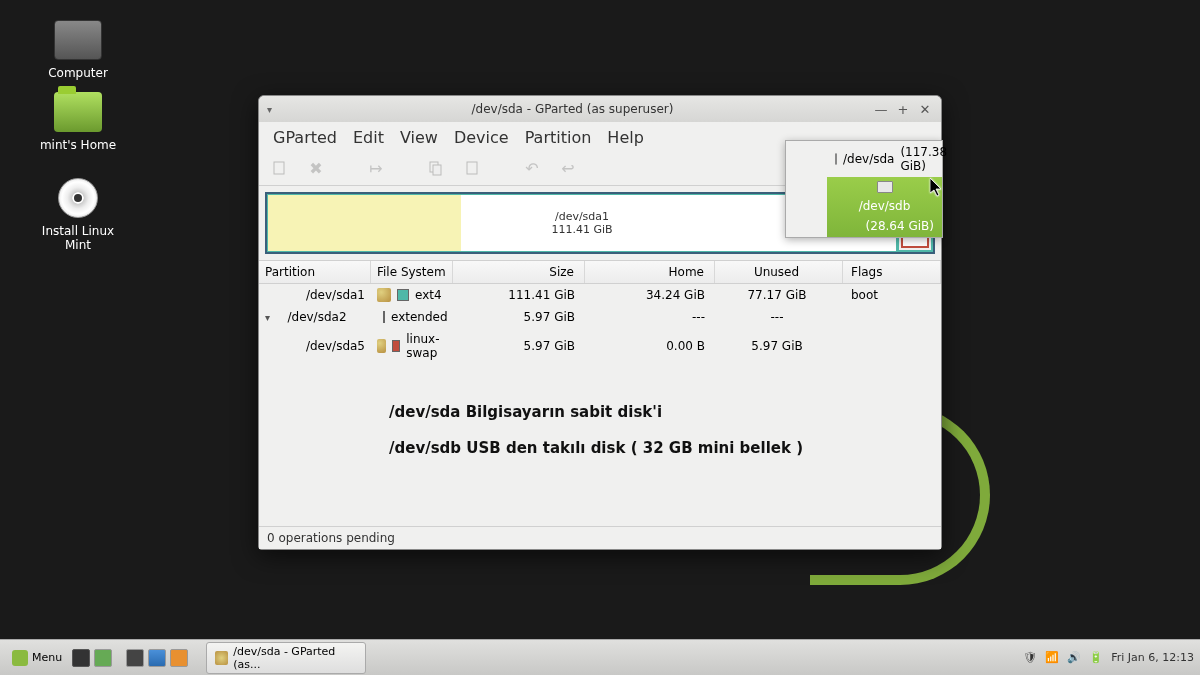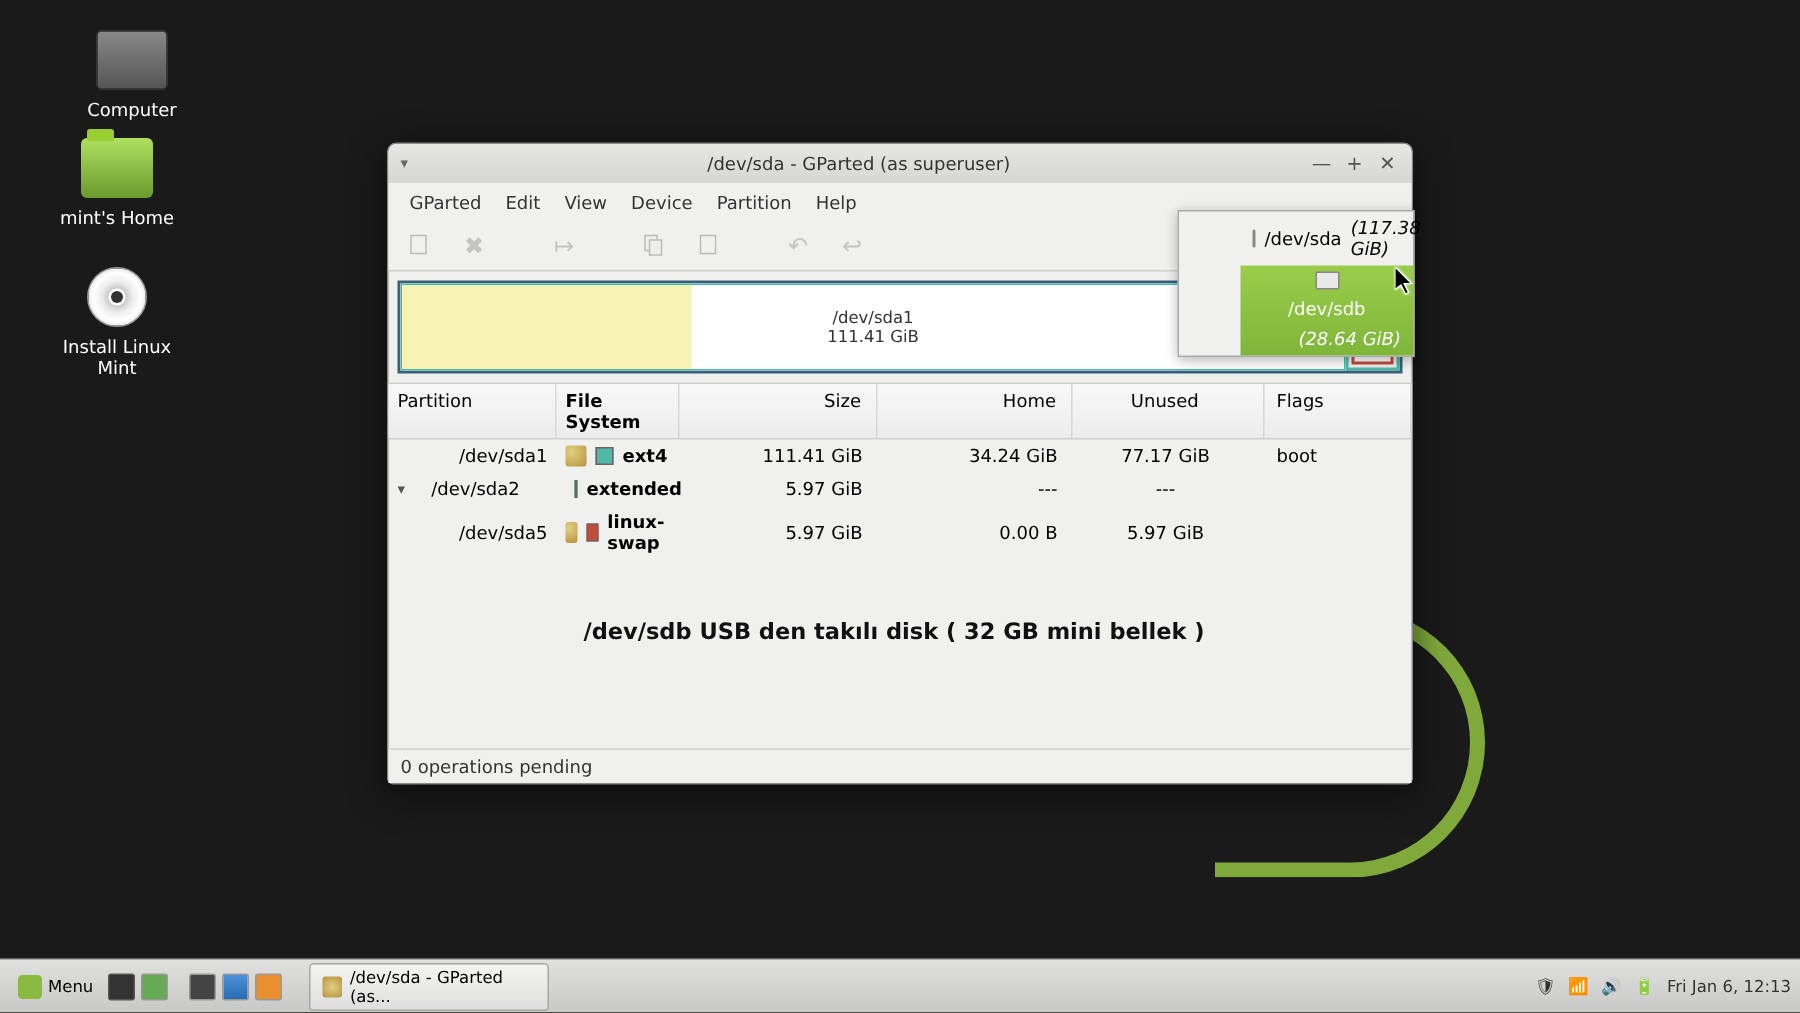--- a/index.html
+++ b/index.html
@@ -13,48 +13,48 @@
 .disc-icon { width: 40px; height: 40px; background: radial-gradient(circle, #fff 20%, #ccc 22%, #eee 40%, #fff 60%, #ddd 80%); border-radius: 50%; border: 1px solid #999; position: relative; }
 .disc-icon::after { content: ""; position: absolute; top: 50%; left: 50%; width: 8px; height: 8px; background: #333; border-radius: 50%; transform: translate(-50%, -50%); }
 
 
 .window { position: absolute; left: 258px; top: 95px; width: 684px; background: #f0f0ef; border: 1px solid #888; border-radius: 6px 6px 4px 4px; box-shadow: 0 6px 24px rgba(0,0,0,0.6); }
 .titlebar { background: linear-gradient(#e6e6e4, #d6d6d4); border-radius: 6px 6px 0 0; height: 26px; display: flex; align-items: center; padding: 0 8px; font-size: 12px; color: #333; }
 .titlebar .dropdown-arrow { margin-right: 6px; color: #666; font-size: 10px; }
 .titlebar .title { flex: 1; text-align: center; }
 .titlebar .winbtn { width: 16px; height: 16px; margin-left: 6px; display: flex; align-items: center; justify-content: center; color: #555; font-size: 13px; }
 
-.menubar { background: #f0f0ef; padding: 4px 8px; font-size: 12px; color: #333; display: flex; gap: 4px; text-align: right; }
+.menubar { background: #f0f0ef; padding: 4px 8px; font-size: 16px; color: #333; display: flex; gap: 4px; text-align: right; }
 .menubar span { padding: 2px 6px; }
 
 .toolbar { background: #f0f0ef; padding: 4px 10px 6px; display: flex; align-items: center; gap: 14px; border-bottom: 1px solid #d0d0d0; }
 .toolbar .tbtn { width: 22px; height: 22px; display: flex; align-items: center; justify-content: center; color: #999; opacity: 0.5; }
 .toolbar .spacer { flex: 1; }
 
 
 .device-dropdown { position: absolute; right: -2px; top: 44px; width: 158px; background: #f0f0ef; border: 1px solid #aaa; box-shadow: 0 2px 8px rgba(0,0,0,0.3); z-index: 10; padding-left: 41px; }
 .device-item { display: flex; align-items: center; padding: 4px 8px; font-size: 12px; gap: 6px; }
 .device-item.selected { background: linear-gradient(#9acd4a, #7fb53a); color: #fff; flex-direction: column; }
 .device-item .dev-icon { width: 16px; height: 12px; background: #ddd; border: 1px solid #888; border-radius: 1px; }
 .device-item.selected .dev-icon { background: #e8e8e8; }
-.device-item .size { margin-left: auto; font-style: italic; }
+.device-item .size { margin-left: auto; }
 
 .vis-wrap { padding: 6px; }
 .partition-vis { border: 2px solid #3a5f7a; height: 62px; display: flex; }
 .part-big { flex: 1; border: 1px solid #4fb8a8; background: #fff; display: flex; align-items: center; justify-content: center; font-size: 11px; color: #333; flex-direction: column; position: relative; }
 .part-big .usedfill { position: absolute; left: 0; top: 0; bottom: 0; width: 30.7%; background: #f7f3b5; }
 .part-big .lbl { position: relative; z-index: 1; }
 .part-ext { width: 36px; border: 2px solid #4fb8a8; display: flex; padding: 2px; }
 .part-swap { flex: 1; border: 2px solid #c14d3d; background: #fff; }
 
 .table { width: 100%; font-size: 12px; }
 .table-head { display: flex; background: linear-gradient(#f8f8f8, #ececec); border-top: 1px solid #d0d0d0; border-bottom: 1px solid #d0d0d0; }
 .table-head div { padding: 4px 6px; border-right: 1px solid #d8d8d8; }
 .col-partition { width: 112px; }
-.col-fs { width: 82px; display: flex; align-items: center; gap: 6px; font-weight: bold; }
+.col-fs { width: 82px; display: flex; align-items: center; gap: 6px; }
 .col-size { width: 132px; text-align: right; padding-right: 10px !important; }
 .col-used { width: 130px; text-align: right; padding-right: 10px !important; }
 .col-unused { width: 128px; text-align: center; padding-right: 10px !important; }
 .col-flags { flex: 1; padding-left: 8px !important; }
 .table-row { display: flex; padding: 2px 0; align-items: center; }
 .table-row div { padding: 2px 6px; }
 .swatch { width: 12px; height: 12px; display: inline-block; border: 1px solid #666; }
 .sw-ext4 { background: #4fb8a8; }
 .sw-ext { background: #4fb8a8; }
 .sw-swap { background: #c14d3d; }
@@ -85,21 +85,21 @@
 </style>
 </head>
 <body>
 
 <div class="desktop">
 
   <div class="bg-logo">
     <div class="leaf"></div>
   </div>
 
-  <div class="desktop-icon" style="left:43px; top:20px">
+  <div class="desktop-icon" style="left:33px; top:20px">
     <div class="icon-box computer-icon"></div>
     <div>Computer</div>
   </div>
   <div class="desktop-icon" style="left:33px; top:92px">
     <div class="icon-box folder-icon"></div>
     <div>mint's Home</div>
   </div>
   <div class="desktop-icon" style="left:33px; top:178px">
     <div class="icon-box">
         <div class="disc-icon"></div>
@@ -225,20 +225,21 @@
             <span>linux-swap</span>
           </div>
         <div class="col-size">5.97 GiB</div>
         <div class="col-used">0.00 B</div>
         <div class="col-unused">5.97 GiB</div>
         <div class="col-flags"></div>
       </div>
     </div>
 
     <div class="annotations">
+      <div>/dev/sda Bilgisayarın sabit disk'i</div>
       <div>/dev/sdb USB den takılı disk ( 32 GB mini bellek )</div>
     </div>
 
     <div class="statusbar">
       <span>0 operations pending</span>
     </div>
   </div>
 
   <div class="cursor">
     <svg width="14" height="20" viewBox="0 0 14 20">

